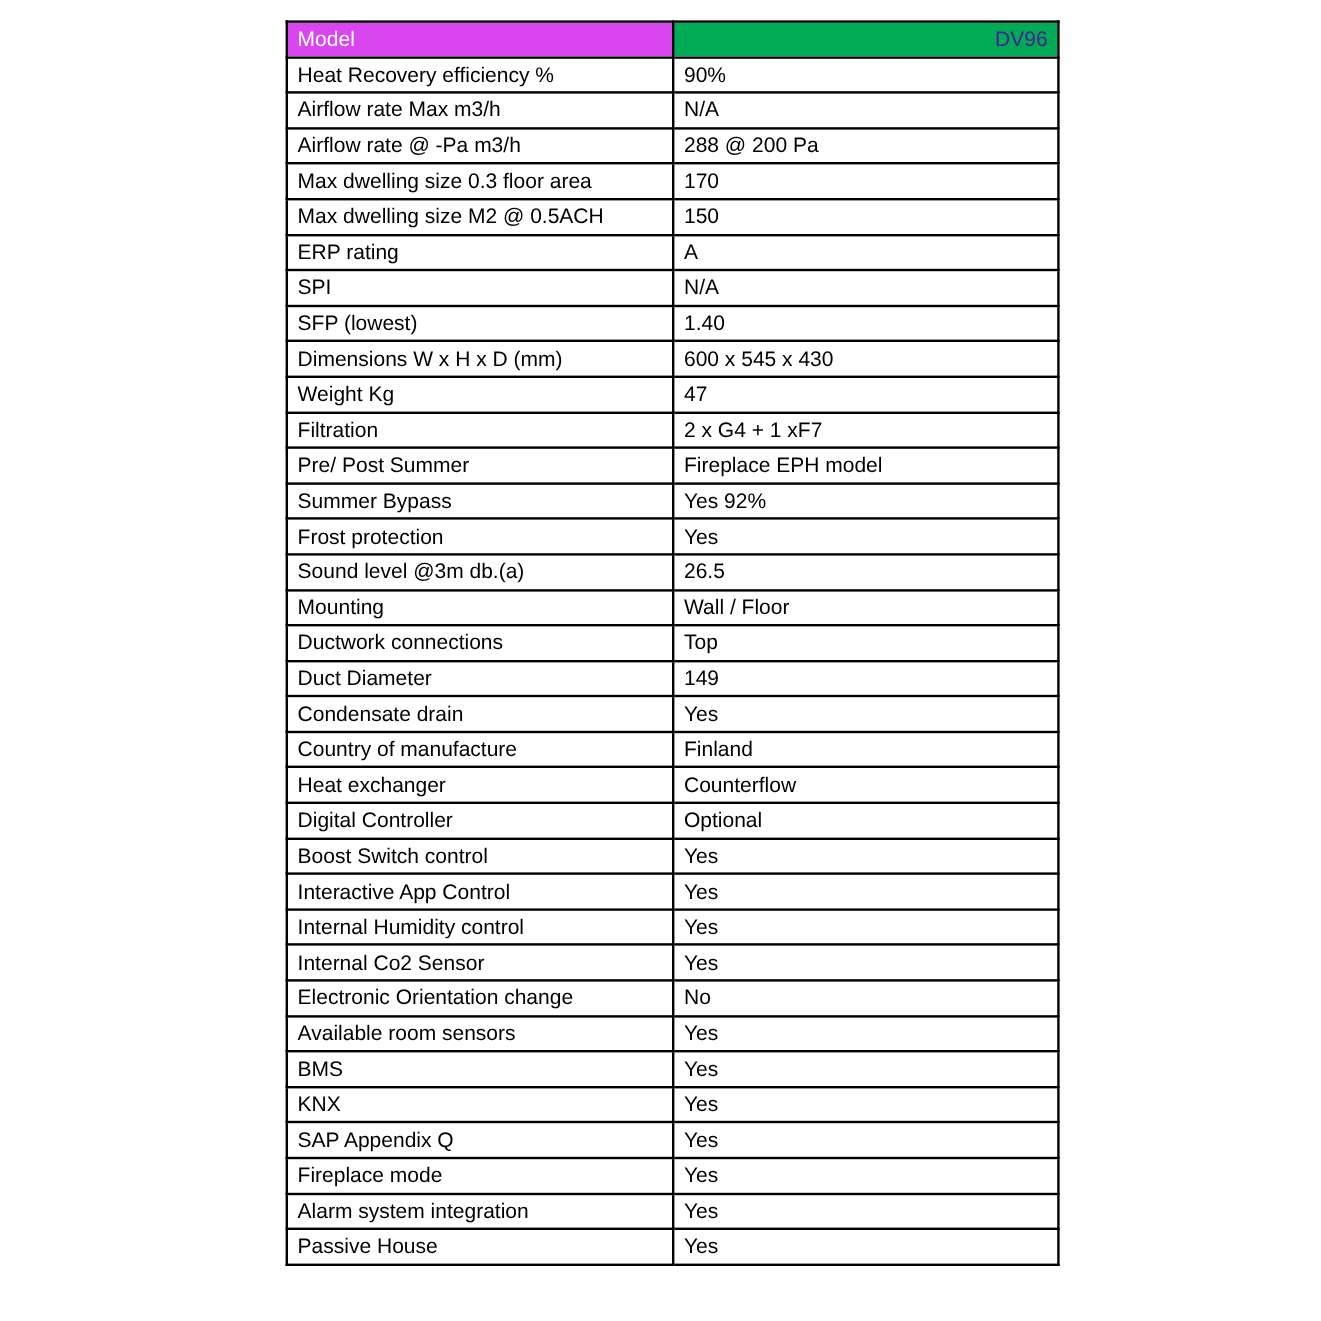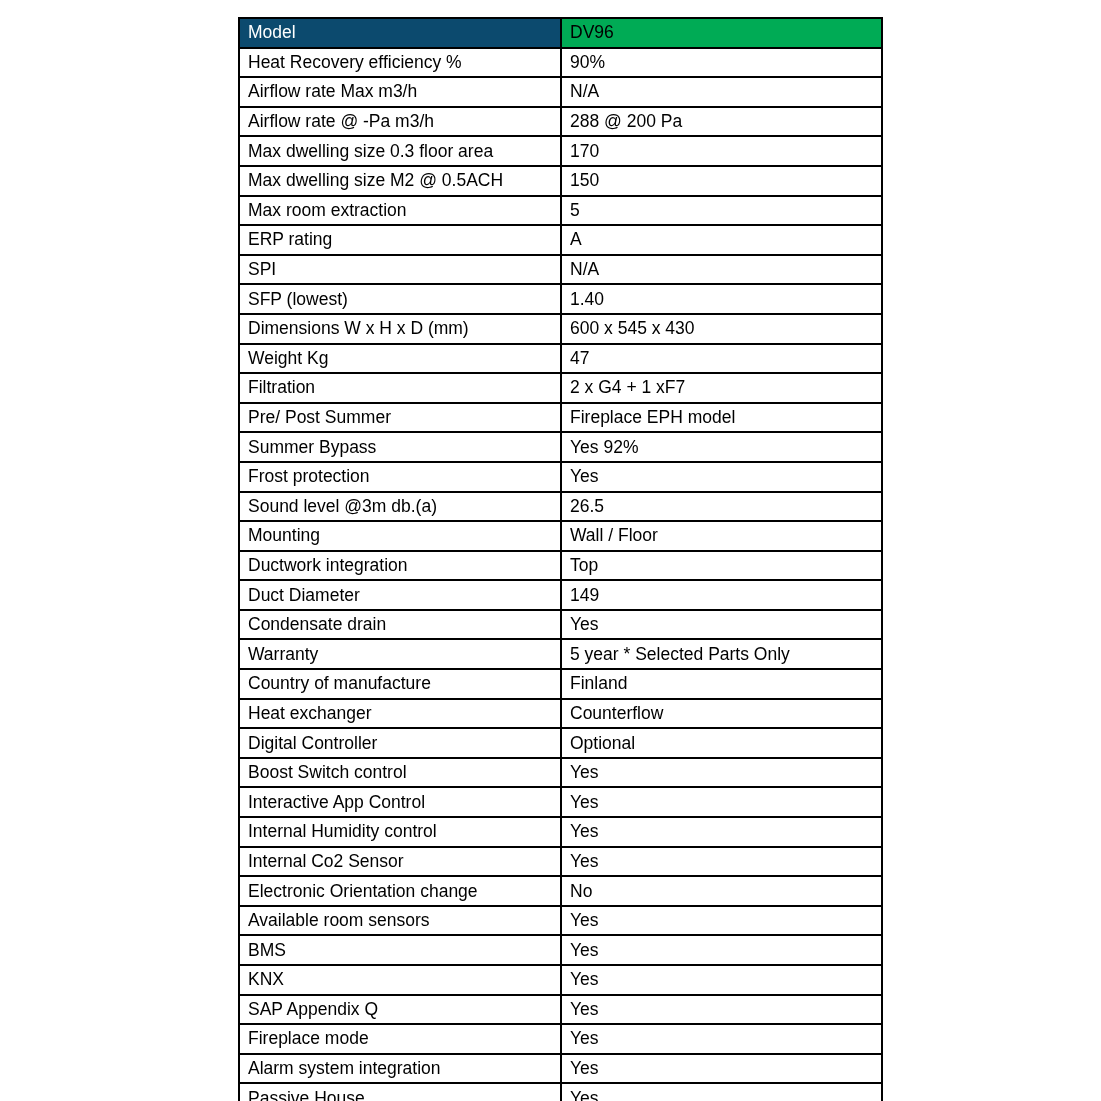--- a/index.html
+++ b/index.html
@@ -38,22 +38,22 @@
 </head>
 <body>
 
 <table class="spec-table">
   <colgroup>
     <col class="c1">
     <col class="c2">
   </colgroup>
   <thead>
     <tr>
-      <th style="background: #0c4a6e; color: rgb(255, 255, 255);">Model</th>
-      <th style="background: rgb(0, 171, 85); color: #000000;">DV96</th>
+      <th style="background: #d946ef; color: rgb(255, 255, 255);">Model</th>
+      <th style="background: rgb(0, 171, 85); color: #4c1d95; text-align: right;">DV96</th>
     </tr>
   </thead>
   <tbody>
       <tr>
         <td>Heat Recovery efficiency %</td>
         <td>90%</td>
       </tr>
       <tr>
         <td>Airflow rate Max m3/h</td>
         <td>N/A</td>
@@ -62,24 +62,20 @@
         <td>Airflow rate @ -Pa m3/h</td>
         <td>288 @ 200 Pa</td>
       </tr>
       <tr>
         <td>Max dwelling size 0.3 floor area</td>
         <td>170</td>
       </tr>
       <tr>
         <td>Max dwelling size M2 @ 0.5ACH</td>
         <td>150</td>
-      </tr>
-      <tr>
-        <td>Max room extraction</td>
-        <td>5</td>
       </tr>
       <tr>
         <td>ERP rating</td>
         <td>A</td>
       </tr>
       <tr>
         <td>SPI</td>
         <td>N/A</td>
       </tr>
       <tr>
@@ -112,34 +108,30 @@
       </tr>
       <tr>
         <td>Sound level @3m db.(a)</td>
         <td>26.5</td>
       </tr>
       <tr>
         <td>Mounting</td>
         <td>Wall / Floor</td>
       </tr>
       <tr>
-        <td>Ductwork integration</td>
+        <td>Ductwork connections</td>
         <td>Top</td>
       </tr>
       <tr>
         <td>Duct Diameter</td>
         <td>149</td>
       </tr>
       <tr>
         <td>Condensate drain</td>
         <td>Yes</td>
-      </tr>
-      <tr>
-        <td>Warranty</td>
-        <td>5 year * Selected Parts Only</td>
       </tr>
       <tr>
         <td>Country of manufacture</td>
         <td>Finland</td>
       </tr>
       <tr>
         <td>Heat exchanger</td>
         <td>Counterflow</td>
       </tr>
       <tr>

